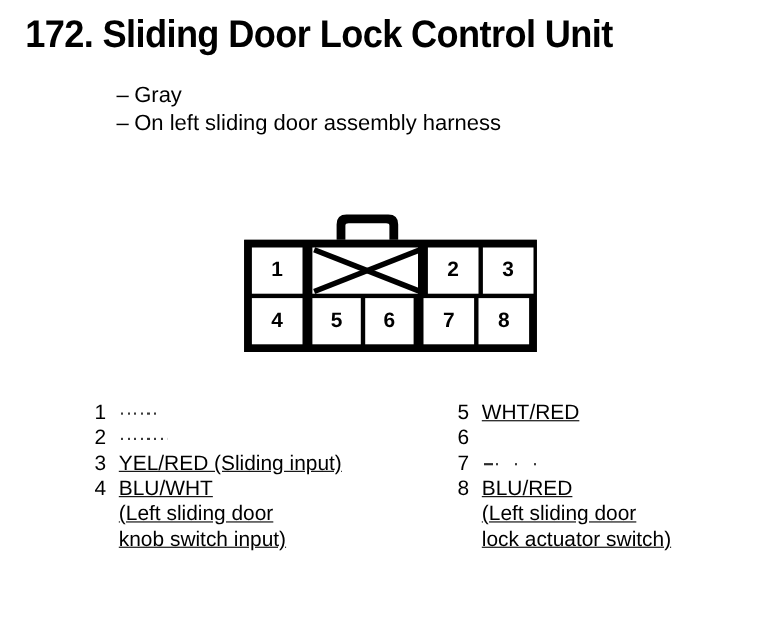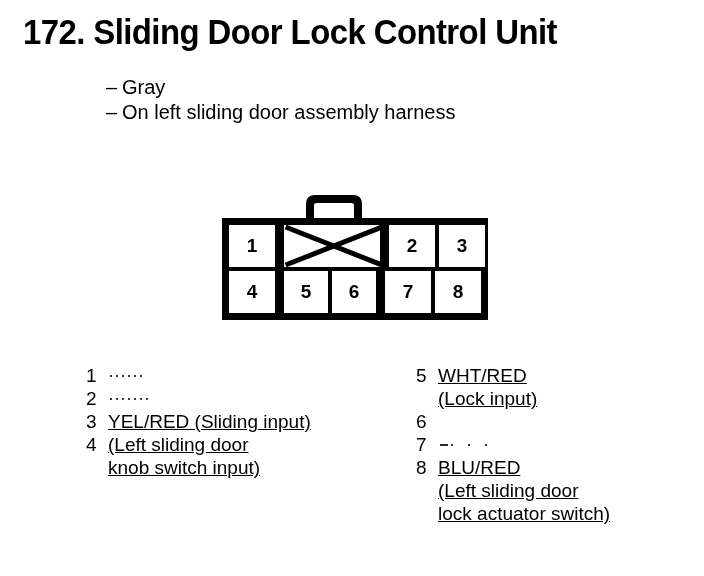--- a/index.html
+++ b/index.html
@@ -220,34 +220,34 @@
   </div>
 
   <div class="pin-row">
     <span class="pin-num">3</span>
     <span class="pin-label">YEL/RED (Sliding input)</span>
   </div>
 
   <div class="pin-row">
     <span class="pin-num">4</span>
     <span class="pin-label">
+      <span class="cont">BLU/WHT</span>
       <span class="cont">(Left sliding door</span>
       <span class="cont">knob switch input)</span>
     </span>
   </div>
 
 </div>
 
 <div class="pinlist right">
 
   <div class="pin-row">
     <span class="pin-num">5</span>
     <span class="pin-label">
       <span class="cont">WHT/RED</span>
-      <span class="cont">(Lock input)</span>
     </span>
   </div>
 
   <div class="pin-row">
     <span class="pin-num">6</span>
   </div>
 
   <div class="pin-row">
     <span class="pin-num">7</span>
     <span class="pin-label"><span class="nomark long"></span></span>

